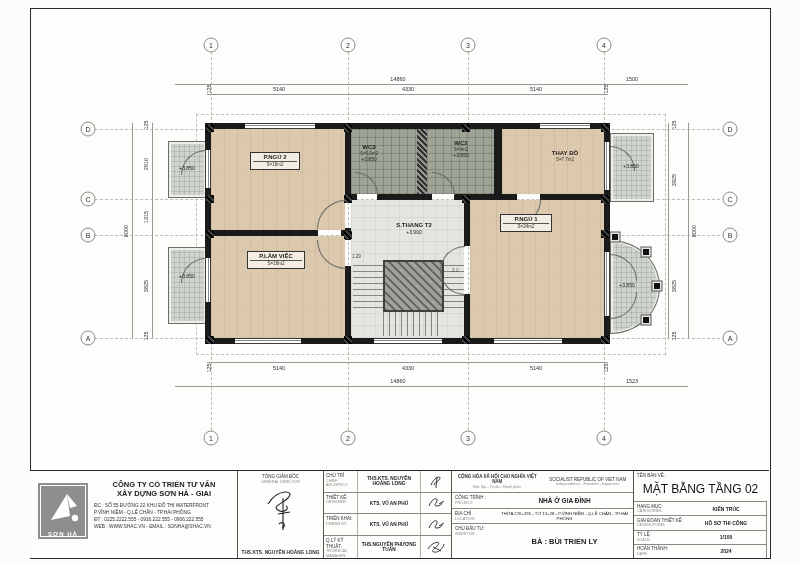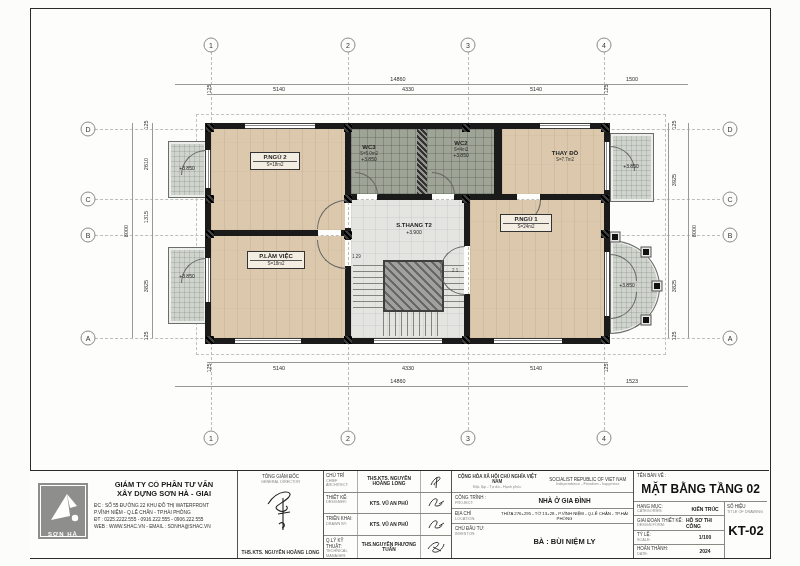--- a/index.html
+++ b/index.html
@@ -60,21 +60,21 @@
   .logotxt{position:absolute;bottom:3px;width:100%;text-align:center;color:#fff;font-size:6px;letter-spacing:1px;font-weight:bold;}
   .roles{display:flex;flex-direction:column;height:100%;}
   .rrow{flex:1;display:flex;border-bottom:1px solid #8a8a85;align-items:stretch;}
   .rrow:last-child{border-bottom:none;}
   .rlab{width:34px;border-right:1px solid #b0b0aa;padding:2px 1px 0 2px;box-sizing:border-box;}
   .rnm{flex:1;display:flex;align-items:center;justify-content:center;font-size:4.8px;font-weight:bold;color:#222;text-align:center;border-right:1px solid #b0b0aa;}
   .rsig{width:30px;display:flex;align-items:center;justify-content:center;}
   .prow{display:flex;border-bottom:1px solid #8a8a85;box-sizing:border-box;}
   .plab{width:44px;padding:2px 0 0 3px;box-sizing:border-box;}
   .pval{flex:1;display:flex;align-items:center;justify-content:center;text-align:center;}
-  .big{font-size:12px;font-weight:bold;color:#111;}
+  .big{font-size:12px;font-weight:normal;color:#111;}
   .drow{flex:1;display:flex;border-bottom:1px solid #8a8a85;align-items:stretch;}
   .drow:last-child{border-bottom:none;}
   .dlab{width:52px;padding:1.5px 0 0 3px;box-sizing:border-box;}
   .dval{flex:1;display:flex;align-items:center;justify-content:center;font-size:5px;font-weight:bold;color:#222;}
   svg{display:block;}
 </style>
 </head>
 <body>
 
 <div id="sheet">
@@ -271,21 +271,21 @@
     <div class="sec" style="width:208px;">
       <div class="logo">
         <svg width="52" height="58" viewBox="0 0 52 58">
           <path d="M14 38 L30 12 L33 34 Z" fill="#fff"></path>
           <path d="M30 12 L40 24 L33 26 Z" fill="#fff"></path>
           <circle cx="38" cy="36" r="3.2" fill="#fff"></circle>
         </svg>
         <div class="logotxt">SƠN HÀ</div>
       </div>
       <div class="abs" style="left:64px;top:9px;width:140px;">
-        <div class="cname">GIÁM TY CỔ PHẦN TƯ VẤN</div>
+        <div class="cname">CÔNG TY CỔ TRIỂN TƯ VẤN</div>
         <div class="cname">XÂY DỰNG SƠN HÀ - GIAI</div>
         <div style="height:4px;"></div>
         <div class="cinfo">ĐC : SỐ 55 ĐƯỜNG 22 KHU ĐÔ THỊ WATERFRONT</div>
         <div class="cinfo">P.VĨNH NIỆM - Q.LÊ CHÂN - TP.HẢI PHÒNG</div>
         <div class="cinfo">ĐT : 0225.2222.555 - 0916.222.555 - 0906.222.555</div>
         <div class="cinfo">WEB : WWW.SHAC.VN - EMAIL : SONHA@SHAC.VN</div>
       </div>
     </div>
 
     <div class="sec" style="width:86px;text-align:center;">
@@ -374,21 +374,21 @@
             <div class="tiny">ĐỊA CHỈ</div>
             <div class="tiny2">LOCATION:</div>
           </div>
         <div class="pval" style="font-size:4.3px;">THỬA 276+295 - TỜ 13+28 - P.VĨNH NIỆM - Q.LÊ CHÂN - TP.HẢI PHÒNG</div>
       </div>
       <div class="prow" style="flex:1;border-bottom:none;">
         <div class="plab">
             <div class="tiny">CHỦ ĐẦU TƯ:</div>
             <div class="tiny2">INVESTOR:</div>
           </div>
-        <div class="pval" style="font-size:7.5px;font-weight:bold;">BÀ : BÙI NIỆM LY</div>
+        <div class="pval" style="font-size:7.5px;font-weight:bold;">BÀ : BÙI TRIỂN LY</div>
       </div>
     </div>
 
     <div class="sec" style="width:133px;border-right:none;display:flex;flex-direction:column;">
       <div style="height:30px;border-bottom:1px solid #8a8a85;position:relative;">
         <div class="tiny" style="position:absolute;left:3px;top:2px;">TÊN BẢN VẼ :</div>
         <div class="big" style="position:absolute;left:0;right:0;top:11px;text-align:center;">MẶT BẰNG TẦNG 02</div>
       </div>
       <div style="flex:1;display:flex;">
         <div style="flex:1;display:flex;flex-direction:column;border-right:1px solid #8a8a85;">
@@ -414,21 +414,16 @@
             <div class="dval">1/100</div>
           </div>
           <div class="drow">
             <div class="dlab">
                 <div class="tiny">HOÀN THÀNH:</div>
                 <div class="tiny2">DATE:</div>
               </div>
             <div class="dval">2024</div>
           </div>
         </div>
-        <div style="width:42px;position:relative;">
-          <div class="tiny" style="position:absolute;left:2px;top:2px;">SỐ HIỆU</div>
-          <div class="tiny2" style="position:absolute;left:2px;top:8px;">TITLE OF DRAWING</div>
-          <div style="position:absolute;left:0;right:0;top:21px;text-align:center;font-size:13px;font-weight:bold;color:#111;">KT-02</div>
-        </div>
       </div>
     </div>
   </div>
 </div>
 
 </body></html>

